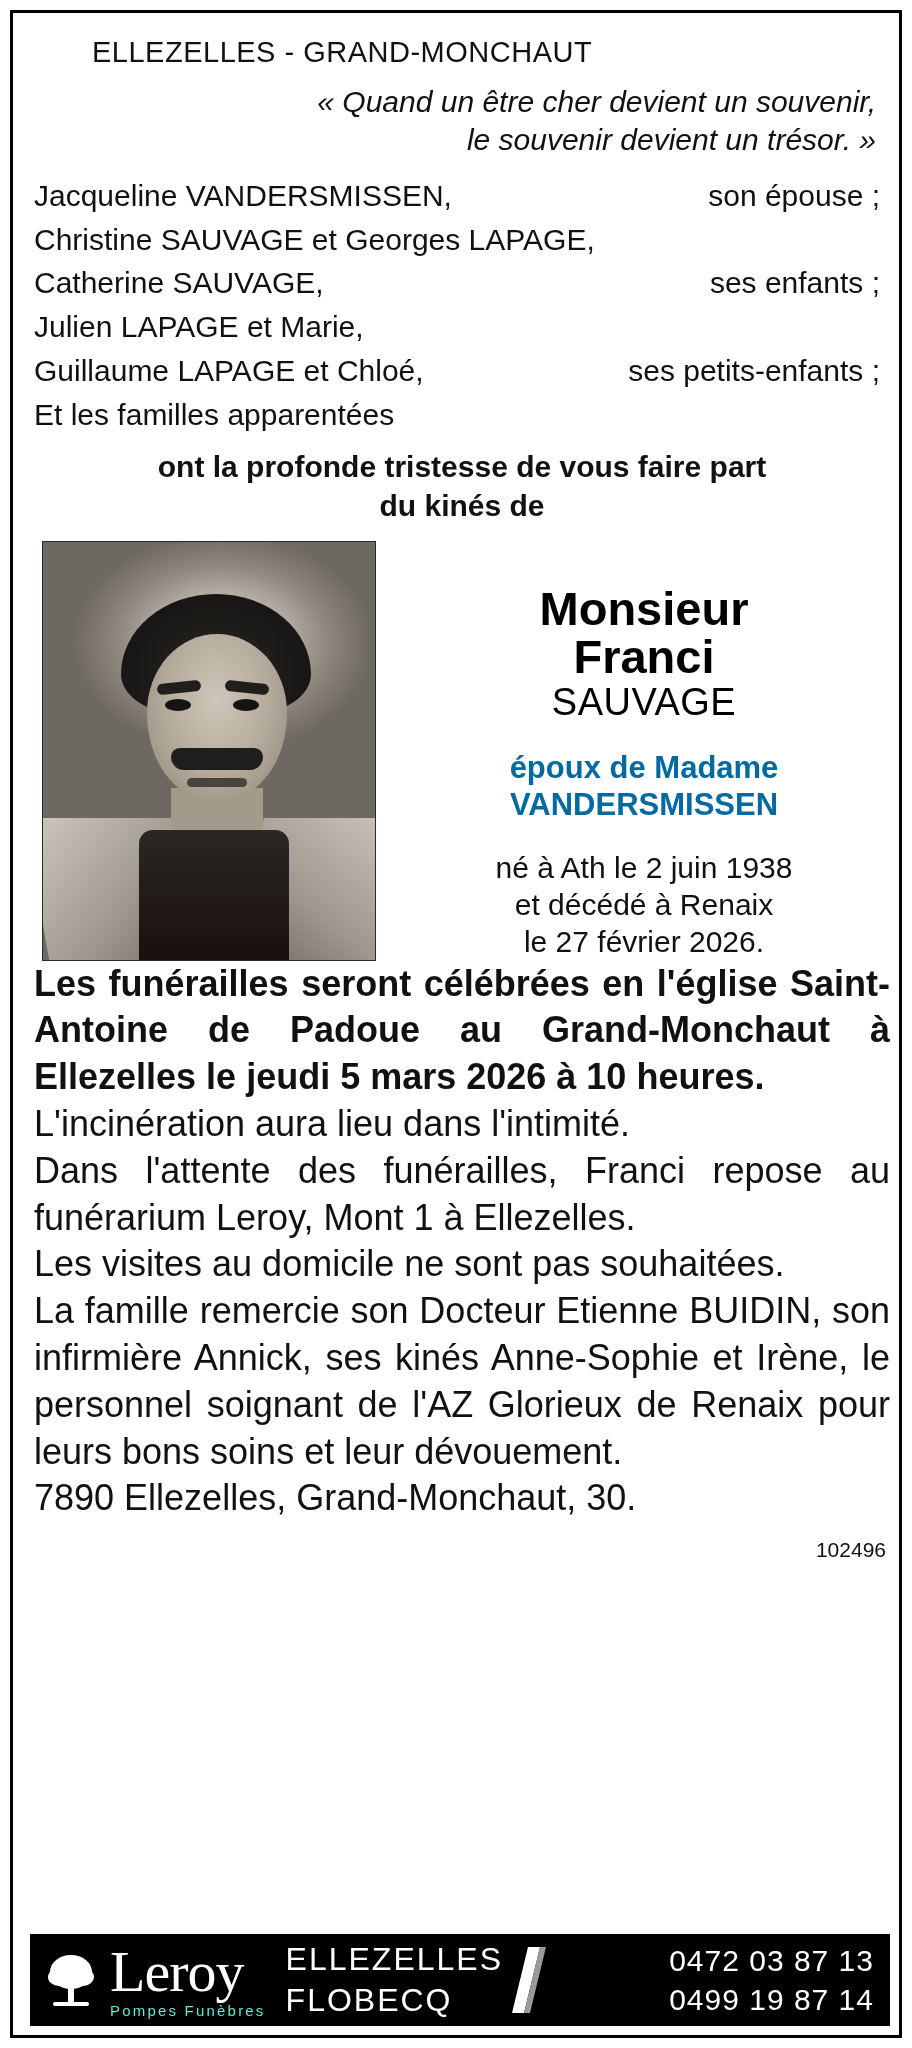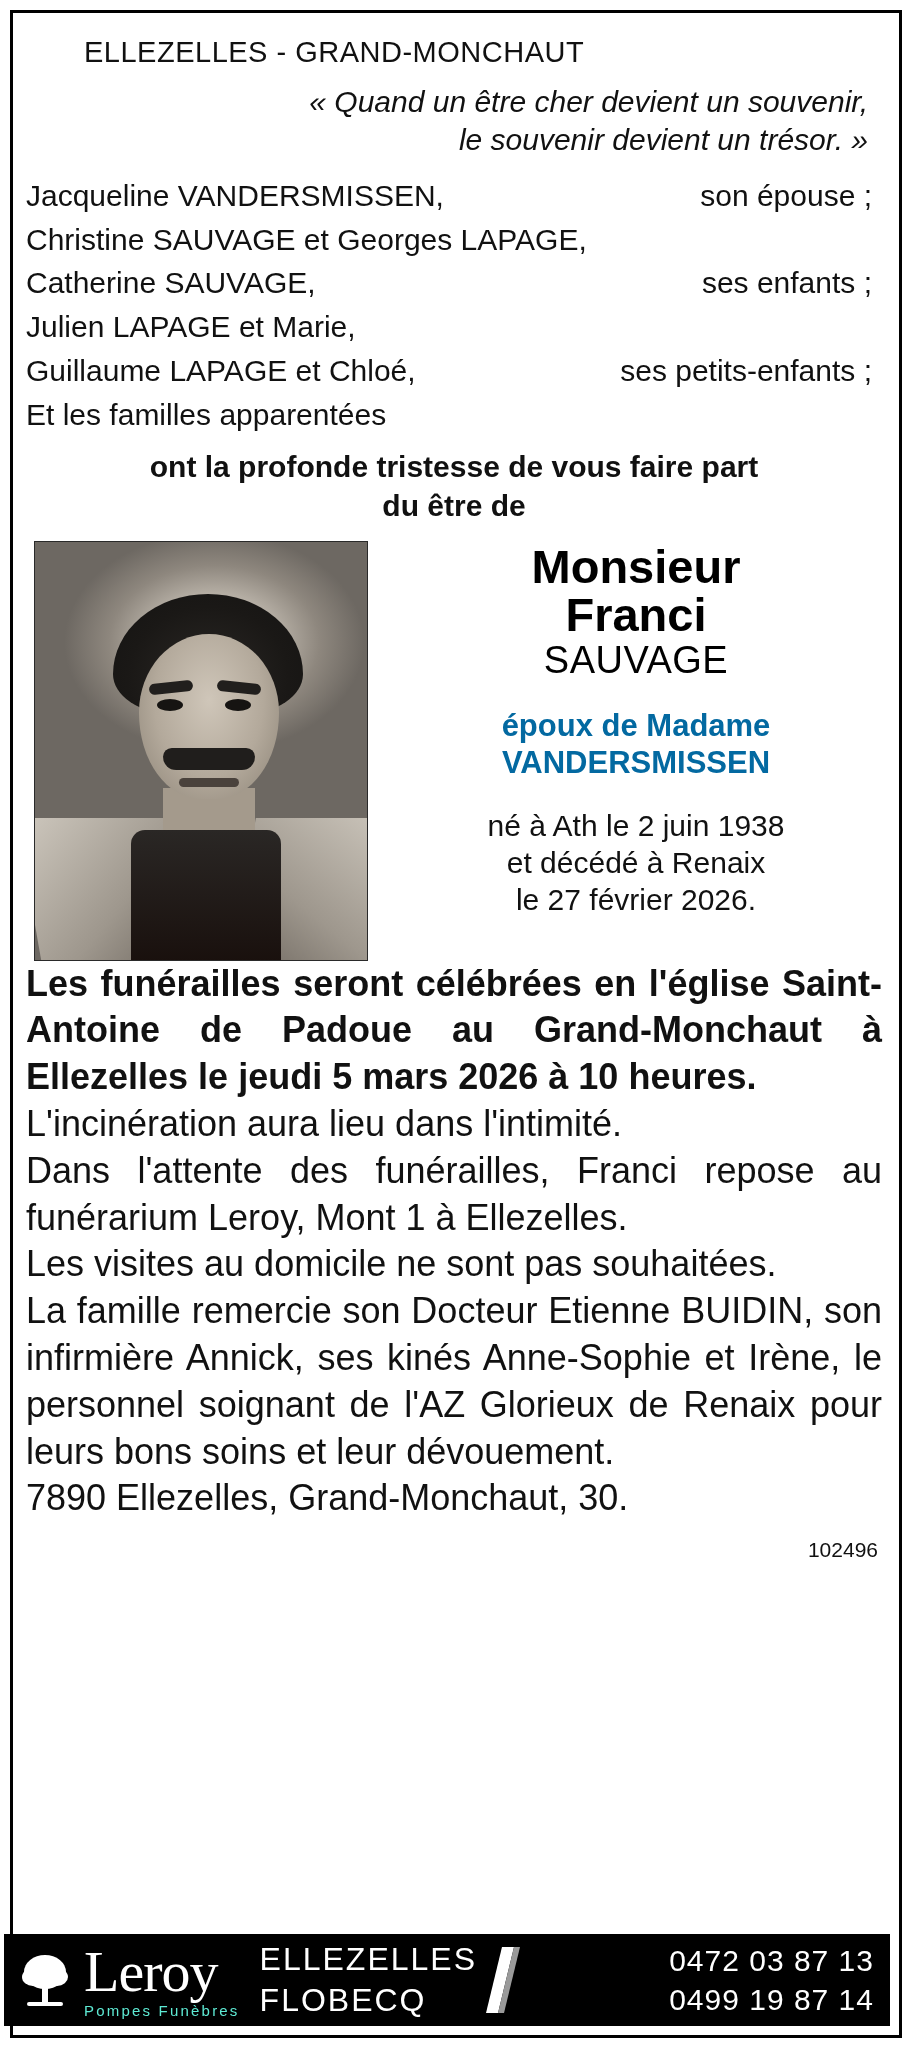--- a/index.html
+++ b/index.html
@@ -24,21 +24,21 @@
     position: absolute;
     left: 10px;
     top: 10px;
     right: 10px;
     bottom: 10px;
     border: 3px solid #000000;
     box-sizing: border-box;
   }
   .inner {
     position: absolute;
-    left: 20px;
+    left: 28px;
     top: 24px;
     width: 868px;
     box-sizing: border-box;
     padding: 0 6px;
   }
   .locality {
     font-size: 29px;
     letter-spacing: 0.5px;
     color: #111;
     margin: 12px 0 0 58px;
@@ -74,21 +74,21 @@
     font-size: 30px;
     line-height: 1.30;
     color: #111;
     margin-top: 10px;
     padding: 0 12px;
     font-weight: bold;
   }
   .deceased-wrap {
     display: flex;
     margin-top: 16px;
-    align-items: flex-start;
+    align-items: flex-end;
     margin-left: 8px;
   }
   .portrait {
     width: 334px;
     height: 420px;
     flex: 0 0 334px;
     background: #6e6e6e;
     position: relative;
     overflow: hidden;
     border: 1px solid #2a2a2a;
@@ -192,21 +192,21 @@
   .refnum {
     text-align: right;
     font-size: 21px;
     color: #111;
     margin-top: 16px;
     padding-right: 4px;
   }
   
   .footer {
     position: absolute;
-    left: 4px;
+    left: 30px;
     right: 22px;
     bottom: 22px;
     height: 92px;
     background: #000000;
     display: flex;
     align-items: center;
     box-sizing: border-box;
     padding: 0 10px;
   }
   .footer .tree-icon {
@@ -291,21 +291,21 @@
       </div>
       <div class="kinline">
         <span class="left">Guillaume LAPAGE et Chloé,</span>
         <span class="right">ses petits-enfants ;</span>
       </div>
       <div class="kin-plain">Et les familles apparentées</div>
     </div>
 
     <div class="centered">
       <div>ont la profonde tristesse de vous faire part</div>
-      <div>du être de</div>
+      <div>du kinés de</div>
     </div>
 
     <div class="deceased-wrap">
       <div class="portrait">
         <div class="bg"></div>
         <div class="jacket-l"></div>
         <div class="jacket-r"></div>
         <div class="neck"></div>
         <div class="shirt"></div>
         <div class="hair"></div>

